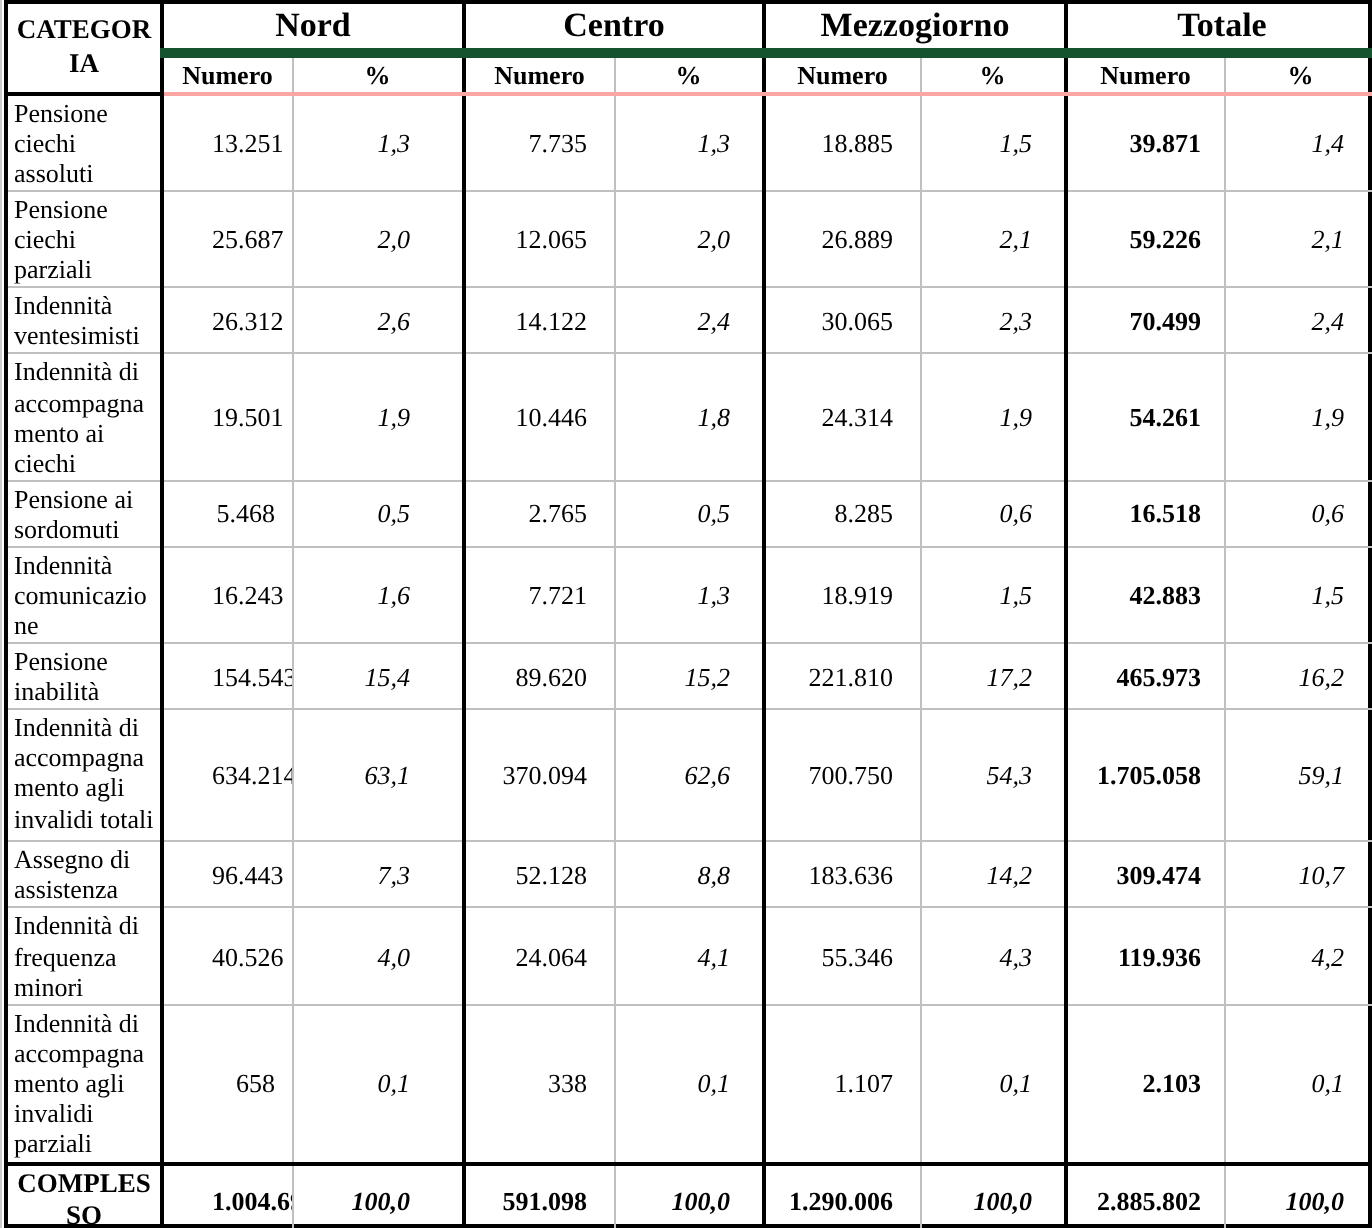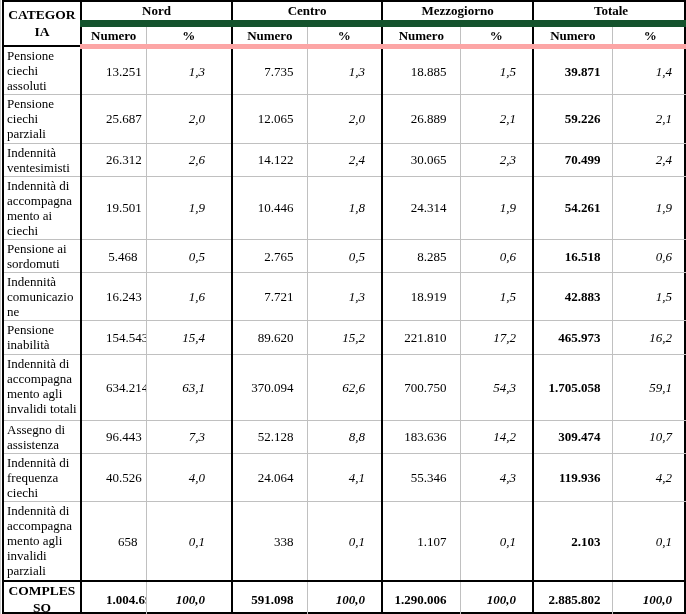--- a/index.html
+++ b/index.html
@@ -48,22 +48,22 @@
 
   th, td {
     padding: 1px 3px;
     font-size: 13px;
     line-height: 1.16;
     overflow: hidden;
   }
   thead th { font-weight: bold; text-align: center; vertical-align: middle; }
   .hrow1 { height: 21px; }
   .hrow2 { height: 19px; }
-  .hrow1 th.group { border-bottom: 7px solid #14532d; font-size: 13px; }
-  .hrow2 th { border-bottom: 5px solid #fca5a5; }
+  .hrow1 th.group { border-bottom: 5px solid #14532d; font-size: 17px; }
+  .hrow2 th { border-bottom: 2px solid #fca5a5; }
   th.cat-header {
     border-bottom: 2px solid #000000;
     font-size: 13.5px;
     word-break: break-all;
     line-height: 1.25;
   }
   .gl-strong { border-left: 2px solid #000000; }
   .gl-thin   { border-left: 1px solid #c0c0c0; }
 
   tbody td { border-bottom: 1px solid #c0c0c0; }
@@ -238,21 +238,21 @@
           <td class="num gl-strong nord-num">96.443</td>
           <td class="pct gl-thin nord-pct">7,3</td>
           <td class="num gl-strong">52.128</td>
           <td class="pct gl-thin">8,8</td>
           <td class="num gl-strong">183.636</td>
           <td class="pct gl-thin">14,2</td>
           <td class="num gl-strong tot-num">309.474</td>
           <td class="pct gl-thin">10,7</td>
         </tr>
         <tr class="rh47">
-          <td class="cat">Indennità di frequenza ciechi</td>
+          <td class="cat">Indennità di frequenza minori</td>
           <td class="num gl-strong nord-num">40.526</td>
           <td class="pct gl-thin nord-pct">4,0</td>
           <td class="num gl-strong">24.064</td>
           <td class="pct gl-thin">4,1</td>
           <td class="num gl-strong">55.346</td>
           <td class="pct gl-thin">4,3</td>
           <td class="num gl-strong tot-num">119.936</td>
           <td class="pct gl-thin">4,2</td>
         </tr>
         <tr class="rh80">

